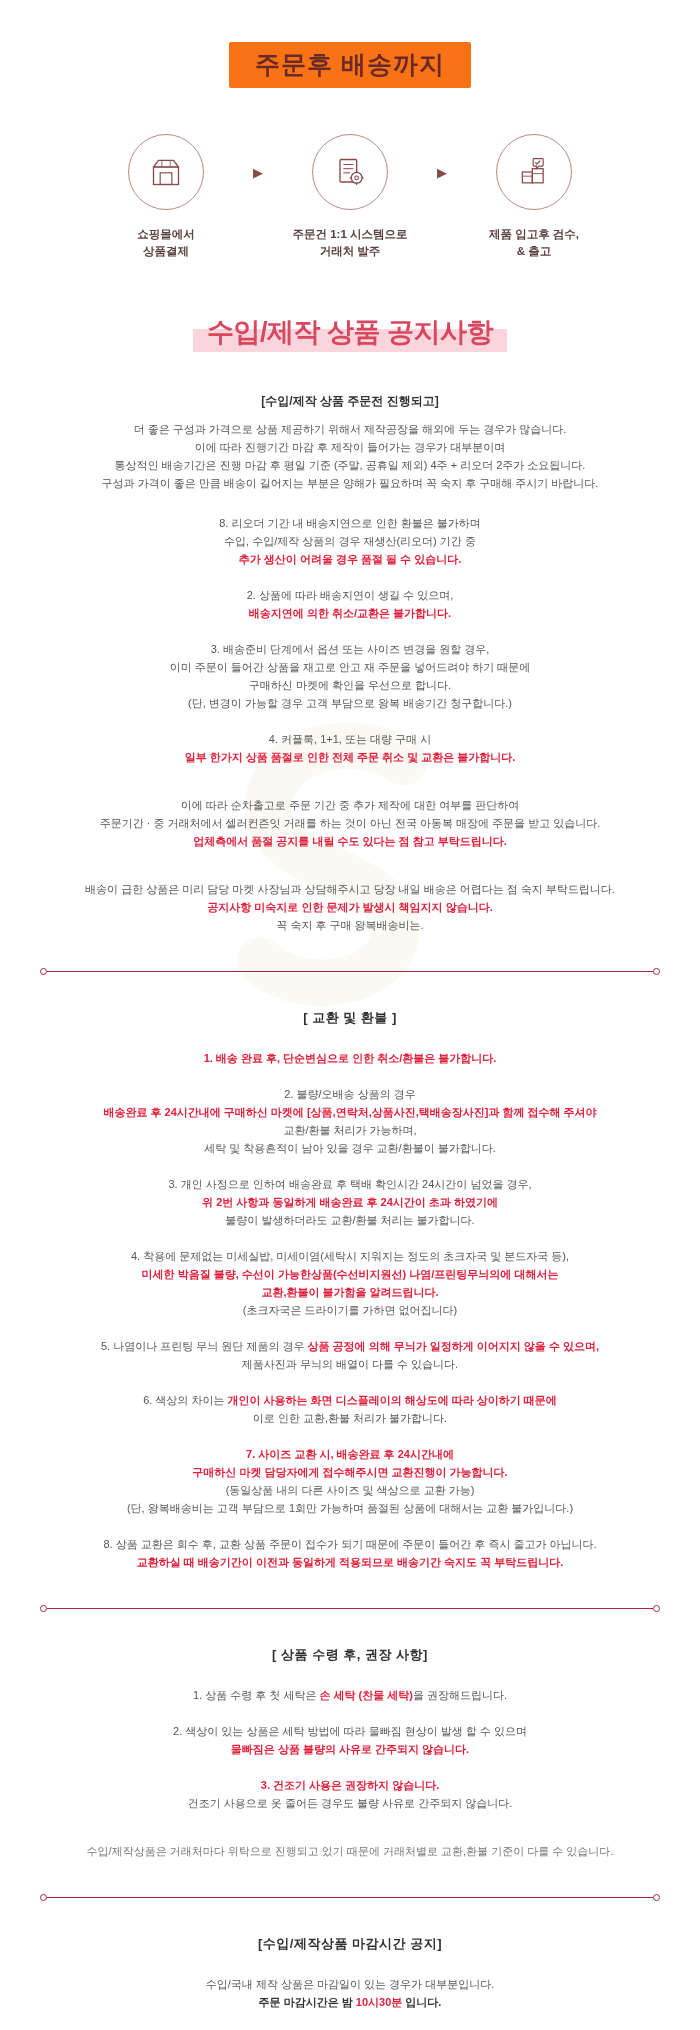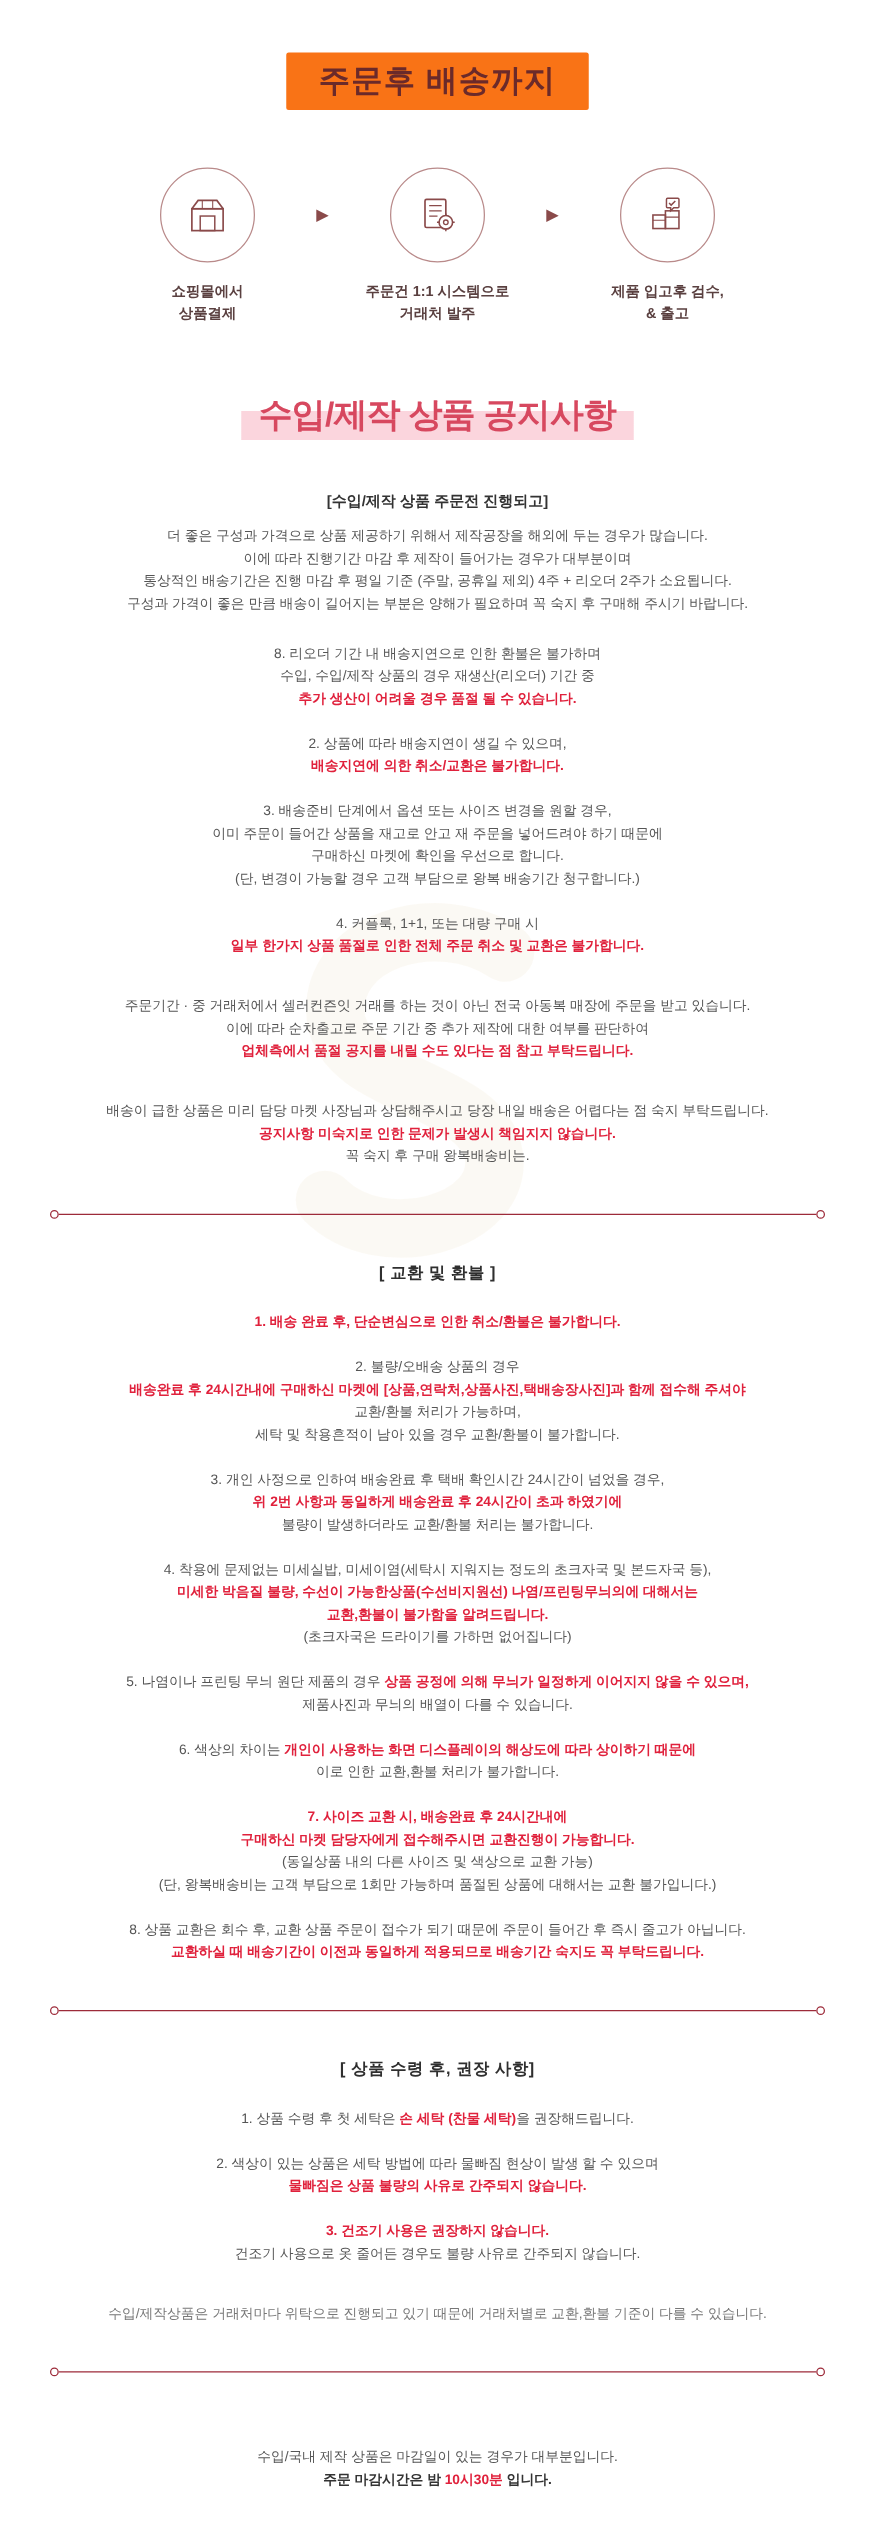--- a/index.html
+++ b/index.html
@@ -279,22 +279,22 @@
       <div class="gap-18"></div>
 
       <div>
         <div class="p">4. 커플룩, 1+1, 또는 대량 구매 시</div>
         <div class="p red">일부 한가지 상품 품절로 인한 전체 주문 취소 및 교환은 불가합니다.</div>
       </div>
 
       <div class="gap-30"></div>
 
       <div>
+        <div class="p">이에 따라 순차출고로 주문 기간 중 추가 제작에 대한 여부를 판단하여</div>
         <div class="p">주문기간 · 중 거래처에서 셀러컨즌잇 거래를 하는 것이 아닌 전국 아동복 매장에 주문을 받고 있습니다.</div>
-        <div class="p">이에 따라 순차출고로 주문 기간 중 추가 제작에 대한 여부를 판단하여</div>
         <div class="p red">업체측에서 품절 공지를 내릴 수도 있다는 점 참고 부탁드립니다.</div>
       </div>
 
       <div class="gap-30"></div>
 
       <div>
         <div class="p">배송이 급한 상품은 미리 담당 마켓 사장님과 상담해주시고 당장 내일 배송은 어렵다는 점 숙지 부탁드립니다.</div>
         <div class="p red">공지사항 미숙지로 인한 문제가 발생시 책임지지 않습니다.</div>
         <div class="p">꼭 숙지 후 구매 왕복배송비는.</div>
       </div>
@@ -410,20 +410,21 @@
       <div class="p grayline">수입/제작상품은 거래처마다 위탁으로 진행되고 있기 때문에 거래처별로 교환,환불 기준이 다를 수 있습니다.</div>
     </div>
 
     <div class="divider">
       <span class="dot"></span>
       <span class="bar"></span>
       <span class="dot"></span>
     </div>
 
     <div class="block">
+      <div class="sec-label">[수입/제작상품 마감시간 공지]</div>
 
       <div class="gap-22"></div>
 
       <div class="p">수입/국내 제작 상품은 마감일이 있는 경우가 대부분입니다.</div>
       <div class="p">
         <span class="dark">주문 마감시간은 밤 </span><span class="red">10시30분</span><span class="dark"> 입니다.</span>
       </div>
 
       <div class="gap-22"></div>
 

